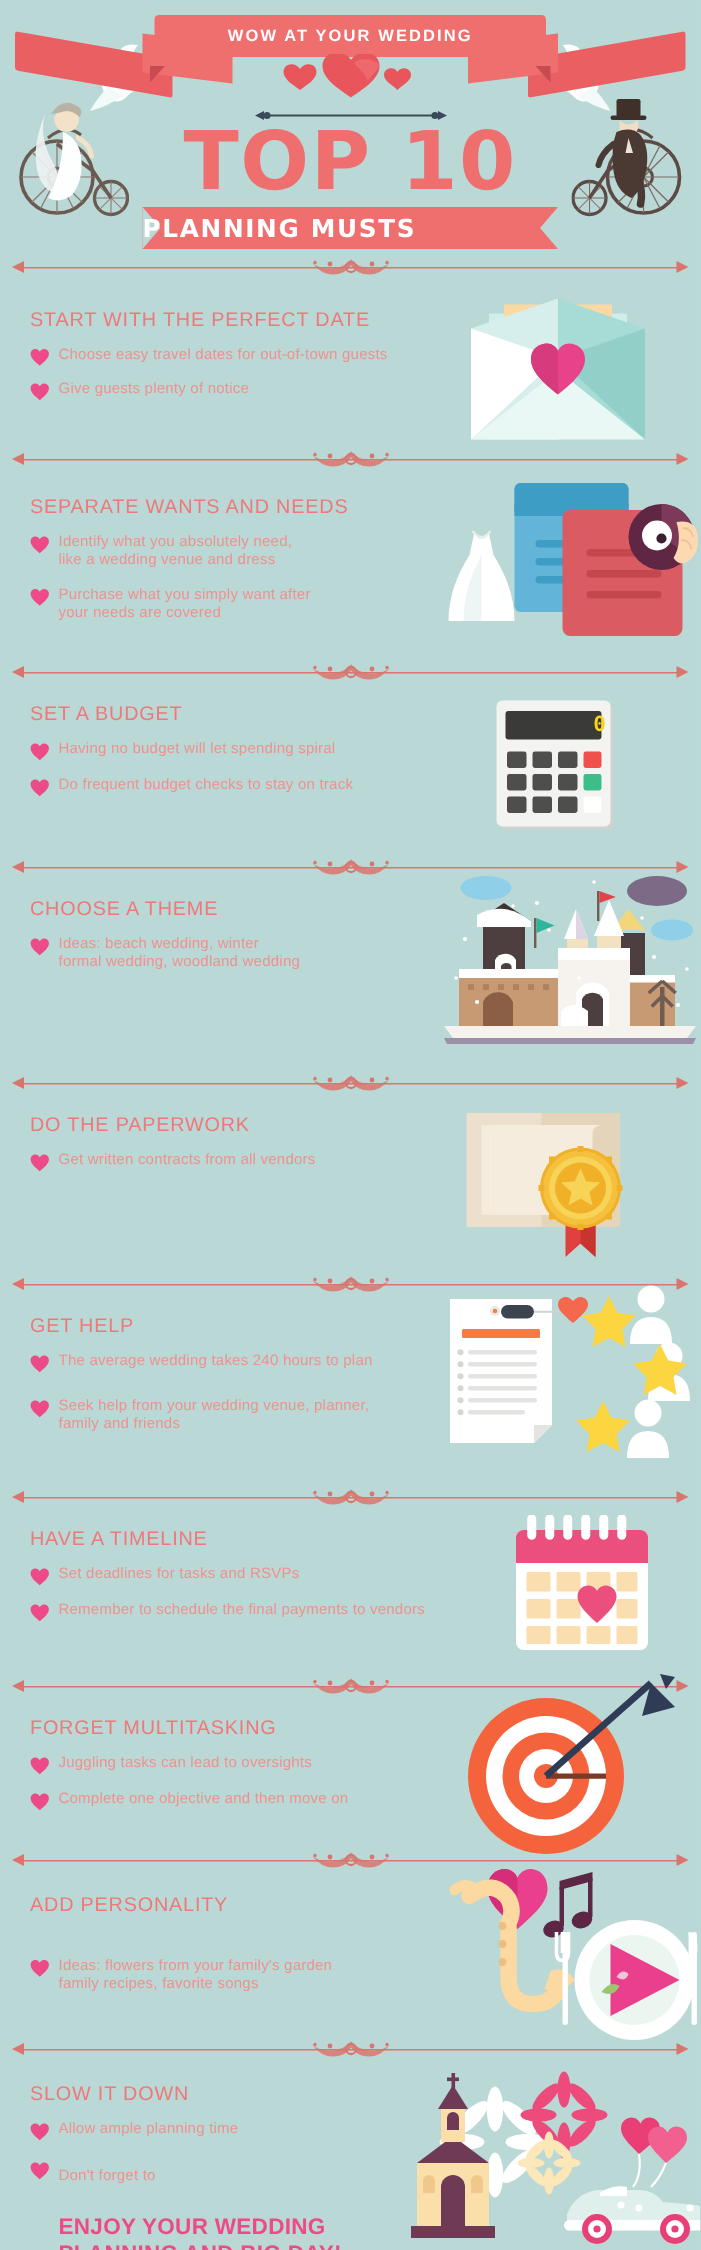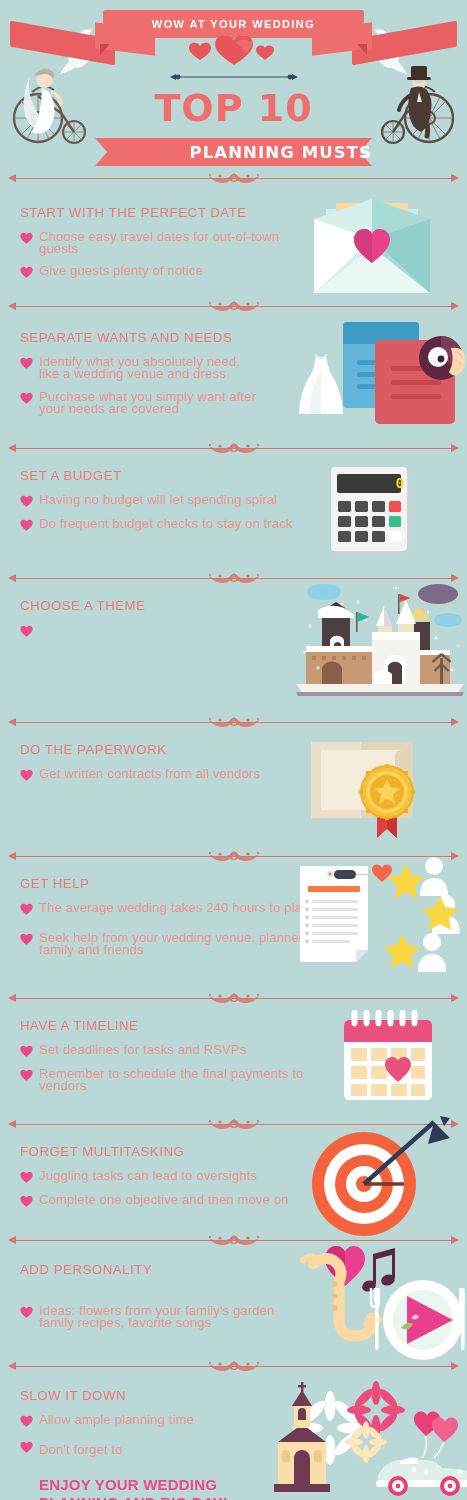--- a/index.html
+++ b/index.html
@@ -88,33 +88,33 @@
     left: 168px; top: 73px;
     width: 132px; height: 8px;
   }
 
   .big-title {
     position: absolute;
     left: 0; top: 82px;
     width: 467px;
     text-align: center;
     color: #ef6e6e;
-    font-size: 38px;
+    font-size: 54px;
     font-weight: bold;
     letter-spacing: 1px;
     line-height: 52px;
     font-family: "DejaVu Sans", sans-serif;
   }
 
   .sub-ribbon {
     position: absolute;
     left: 95px; top: 138px;
     width: 277px; height: 28px;
     background: #ef6e6e;
-    display: flex; align-items: center; justify-content: flex-end;
+    display: flex; align-items: center; justify-content: flex-start;
   }
   .sub-ribbon::before, .sub-ribbon::after {
     content: "";
     position: absolute;
     top: 0;
     width: 0; height: 0;
     border-top: 14px solid transparent;
     border-bottom: 14px solid transparent;
   }
   .sub-ribbon::before { left: 0; border-left: 12px solid #b9d8d6; }
@@ -181,21 +181,21 @@
     margin-bottom: 9px;
   }
   .bullet-heart {
     flex: 0 0 auto;
     width: 13px; height: 13px;
     margin-right: 6px;
     margin-top: 1px;
   }
   .bullet-text {
     color: #f0918e;
-    font-size: 13px;
+    font-size: 10px;
     line-height: 12.4px;
     letter-spacing: 0.15px;
     white-space: pre-line;
   }
   .bullet-text.emph {
     color: #ed4b87;
     font-size: 15px;
     line-height: 18px;
     font-weight: bold;
     letter-spacing: 0.2px;
@@ -577,20 +577,22 @@
     </div>
   </div>
 
   <div class="section" style="top:598px">
     <div class="sec-text">
       <div class="sec-title">CHOOSE A THEME</div>
       <div class="bullet-row" style="margin-top:10px">
         <svg class="bullet-heart" viewBox="0 0 16 16">
             <path d="M8 14.5 C2 10 0.5 7 0.5 4.8 C0.5 2 2.6 0.8 4.4 0.8 C6 0.8 7.3 1.9 8 3 C8.7 1.9 10 0.8 11.6 0.8 C13.4 0.8 15.5 2 15.5 4.8 C15.5 7 14 10 8 14.5Z" fill="#ed4b87"></path>
           </svg>
+        <span class="bullet-text">Ideas: beach wedding, winter
+formal wedding, woodland wedding</span>
       </div>
     </div>
     <svg class="sec-art" style="left:288px; top:-22px" width="180" height="130" viewBox="0 0 180 130">
 
       <ellipse cx="36" cy="16" rx="17" ry="8" fill="#8fcfe8"></ellipse>
       <ellipse cx="150" cy="18" rx="20" ry="10" fill="#7d6a86"></ellipse>
       <ellipse cx="160" cy="44" rx="14" ry="7" fill="#8fcfe8"></ellipse>
 
       <rect x="34" y="38" width="28" height="70" fill="#4d3f3f"></rect>
       <path d="M30 38 l18-12 l18 12z" fill="#3d3231"></path>

